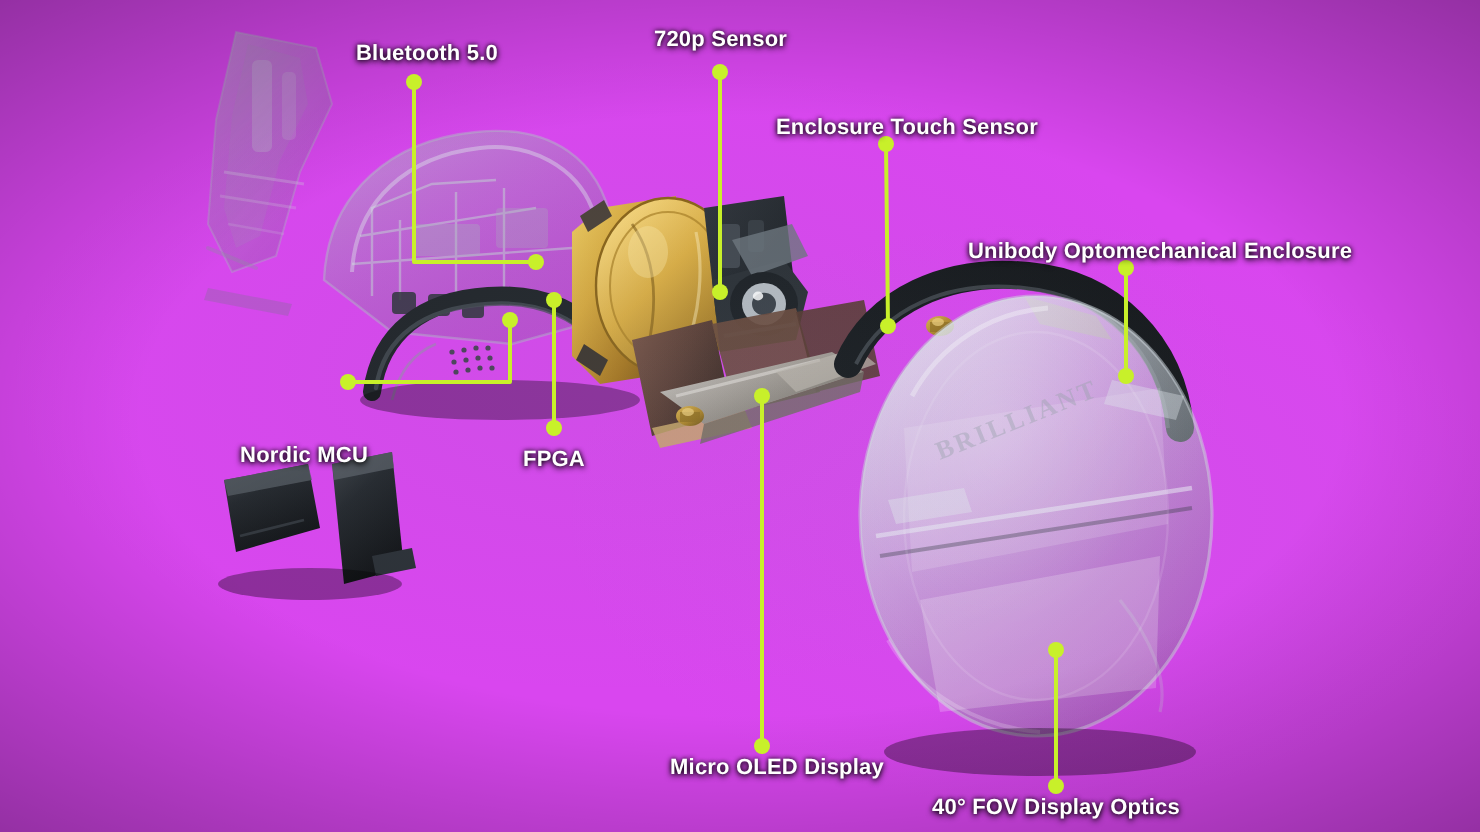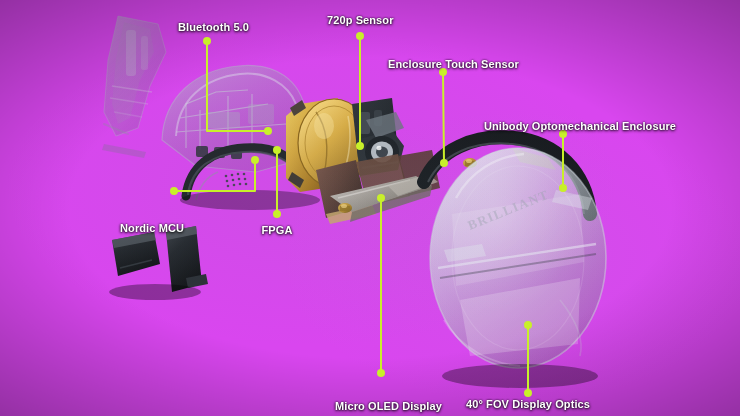--- a/index.html
+++ b/index.html
@@ -297,17 +297,17 @@
       </g>
   </svg>
 
   <div id="label-layer">
       <div class="lbl" style="left: 178px; top: 21px;">Bluetooth 5.0</div>
       <div class="lbl" style="left: 327px; top: 14px;">720p Sensor</div>
       <div class="lbl" style="left: 388px; top: 58px;">Enclosure Touch Sensor</div>
       <div class="lbl" style="left: 484px; top: 120px;">Unibody Optomechanical Enclosure</div>
       <div class="lbl right" style="left: 184px; top: 179px; margin-top: 43px;">Nordic MCU</div>
       <div class="lbl center" style="left: 277px; top: 224px;">FPGA</div>
-      <div class="lbl center" style="left: 381px; top: 400px; padding-left: 15px;">Micro OLED Display</div>
+      <div class="lbl center" style="left: 381px; top: 378px; padding-left: 15px;">Micro OLED Display</div>
       <div class="lbl center" style="left: 528px; top: 398px;">40° FOV Display Optics</div>
     </div>
 
 </div>
 
 </body></html>

